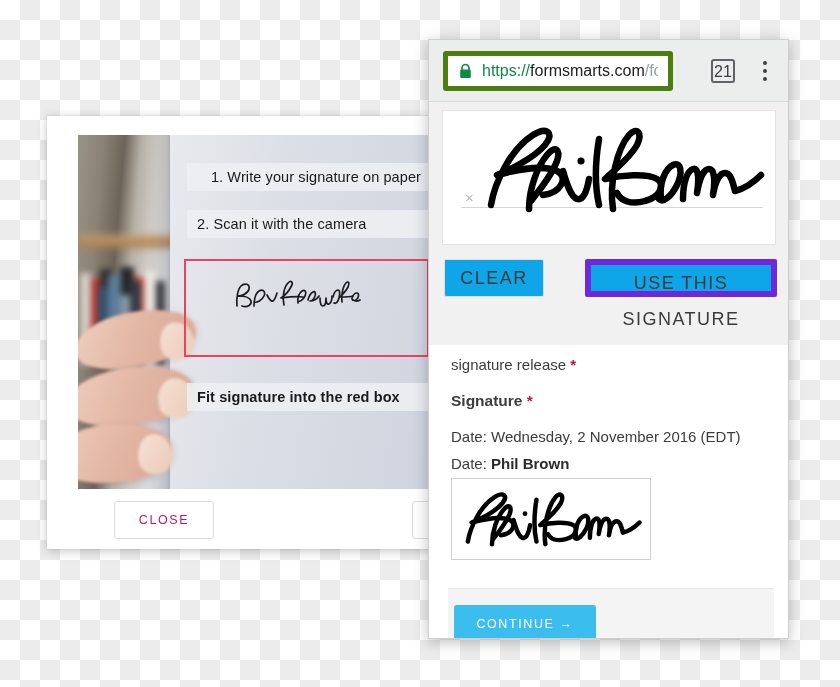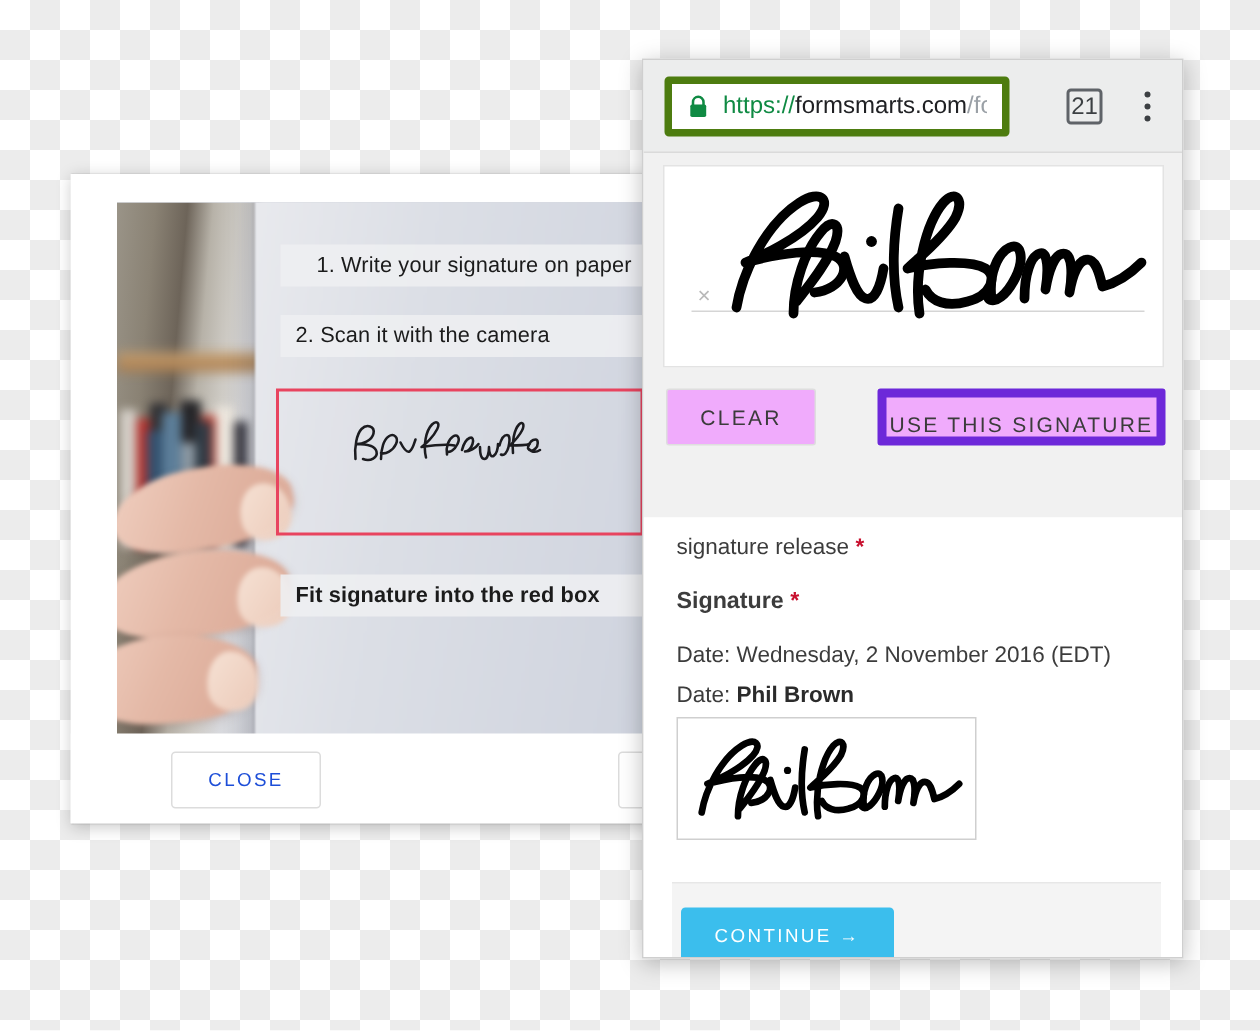--- a/index.html
+++ b/index.html
@@ -122,21 +122,21 @@
   #camera-footer {
     position: absolute;
     left: 0; bottom: 0; width: 430px; height: 60px;
     background: #ffffff;
   }
   .ghost-btn {
     position: absolute;
     border: 1px solid #dcdcdc;
     border-radius: 3px;
     background: #ffffff;
-    color: #1d4ed8;
+    color: #be185d;
     font-size: 12.5px;
     letter-spacing: 1.6px;
     height: 38px;
     line-height: 36px;
     text-align: center;
     box-sizing: border-box;
     cursor: pointer;
     font-family: "Liberation Sans", sans-serif;
   }
   #btn-close   { left: 67px;  top: 12px; width: 100px; }
@@ -234,25 +234,25 @@
     cursor: pointer;
     font-family: "Liberation Sans", sans-serif;
   }
   #sig-pad-drawing {
     position: absolute;
     left: 42px; top: 10px; width: 280px; height: 100px;
     pointer-events: none;
   }
   .dialog-btn {
     position: absolute;
-    background: #f0abfc;
+    background: #0ea5e9;
     border-radius: 2px;
     box-sizing: border-box;
     text-align: center;
-    font-size: 14px;
+    font-size: 18px;
     letter-spacing: 1.5px;
     color: #3b3b3b;
     height: 38px;
     line-height: 36px;
     cursor: pointer;
     font-family: "Liberation Sans", sans-serif;
   }
   #btn-clear {
     left: 15px; top: 157px; width: 100px;
     border: 1px solid #dedede;

